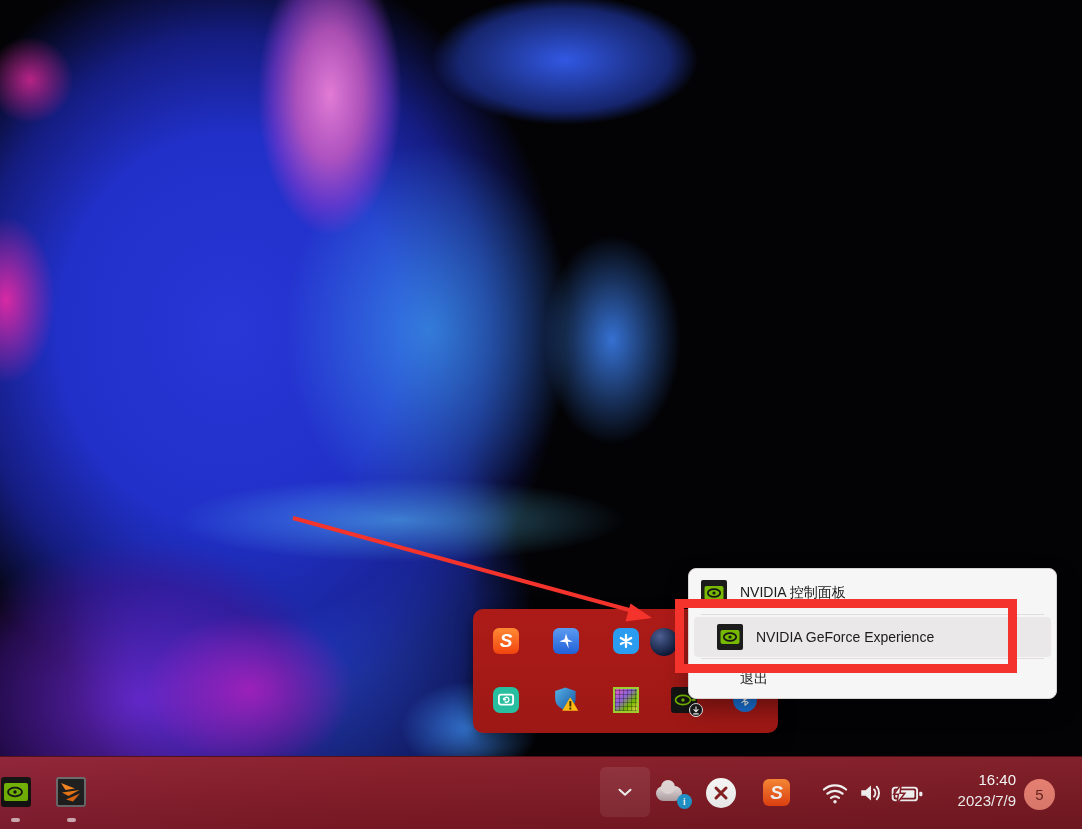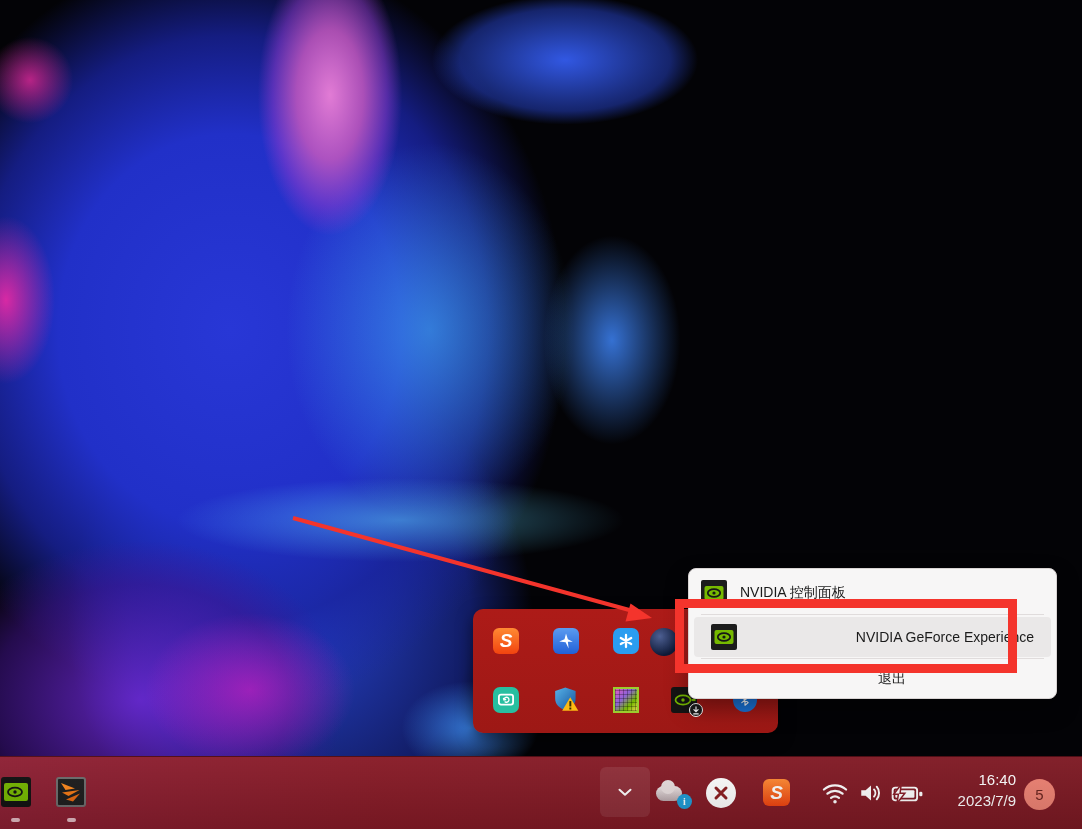--- a/index.html
+++ b/index.html
@@ -45,24 +45,24 @@
   .dl-badge { position:absolute; right:-6px; bottom:-4px; width:14px; height:14px; border-radius:50%;
     background:#1c1c1c; border:1.5px solid #fff; display:flex; align-items:center; justify-content:center; }
   .icon-bt { width:24px; height:24px; border-radius:50%; background:#1a73d8; display:flex; align-items:center; justify-content:center; }
 
   
   .menu { position:absolute; left:688px; top:568px; width:369px; height:131px; z-index:30;
     background:#f7f6f6; border:1px solid #d8d3d3; border-radius:8px;
     box-shadow:0 10px 22px rgba(0,0,0,.38); padding-top:4px; }
   .menu-item { height:40px; display:flex; align-items:center; padding:0 12px; gap:13px;
     font-size:14px; color:#1b1b1b; white-space:nowrap; }
-  .menu-item.exit { height:36px;justify-content:center; }
+  .menu-item.exit { height:36px; }
   .menu-sep { height:1px; background:#e0dcdc; margin:1px 12px 2px 12px; }
   .hl-wrap { padding:0 5px; }
-  .menu-item.highlight { background:#eae8e8; border-radius:4px; padding:0 17px;justify-content:space-between; }
+  .menu-item.highlight { background:#eae8e8; border-radius:4px; padding:0 23px; }
   .nv-sq { width:26px; height:26px; flex:0 0 26px; }
   .menu-spacer { width:26px; flex:0 0 26px; }
 
   
   .over-menu { z-index:35; }
 
   
   .annot-rect { position:absolute; left:675px; top:599px; width:342px; height:74px;
     border:9px solid #f4342c; z-index:40; pointer-events:none; }
   .annot-arrow { position:absolute; inset:0; z-index:40; pointer-events:none; }

